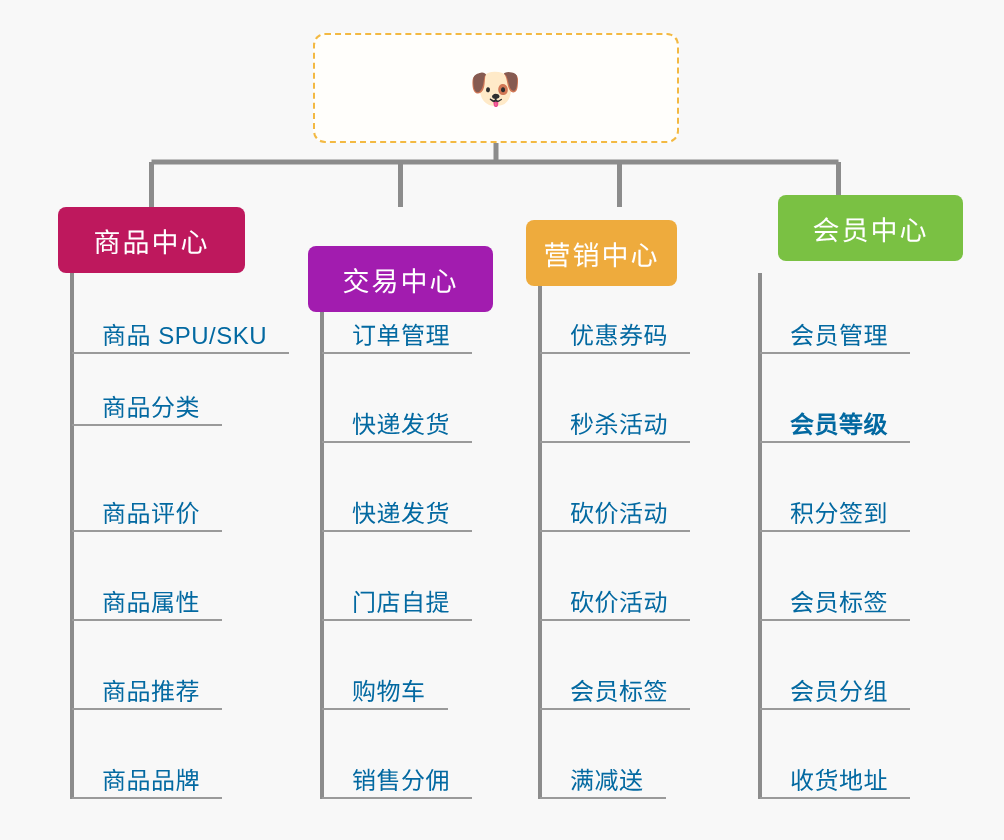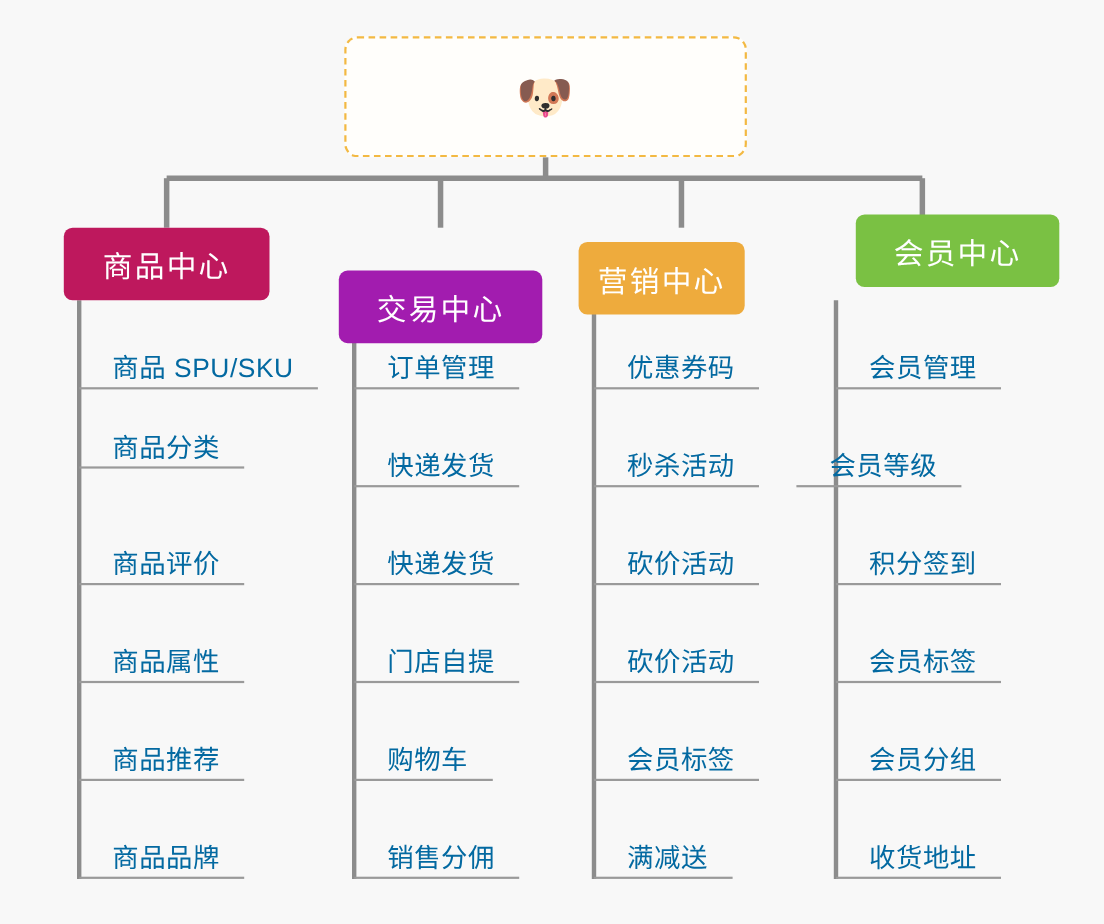--- a/index.html
+++ b/index.html
@@ -180,21 +180,21 @@
       </div>
       <div class="leaf" style="left: 540px; top: 753px; padding-right: 22px;">
         <span class="leaf-label">满减送</span>
       </div>
       <div class="cat-box" style="left: 746px; top: 195px; width: 185px; background: rgb(122, 193, 67); margin-left: 32px;">
         <span>会员中心</span>
       </div>
       <div class="leaf" style="left: 760px; top: 308px; padding-right: 22px;">
         <span class="leaf-label">会员管理</span>
       </div>
-      <div class="leaf" style="left: 724px; top: 397px; padding-right: 22px;">
+      <div class="leaf" style="left: 760px; top: 397px; padding-right: 22px; font-weight: bold;">
         <span class="leaf-label">会员等级</span>
       </div>
       <div class="leaf" style="left: 760px; top: 486px; padding-right: 22px;">
         <span class="leaf-label">积分签到</span>
       </div>
       <div class="leaf" style="left: 760px; top: 575px; padding-right: 22px;">
         <span class="leaf-label">会员标签</span>
       </div>
       <div class="leaf" style="left: 760px; top: 664px; padding-right: 22px;">
         <span class="leaf-label">会员分组</span>

